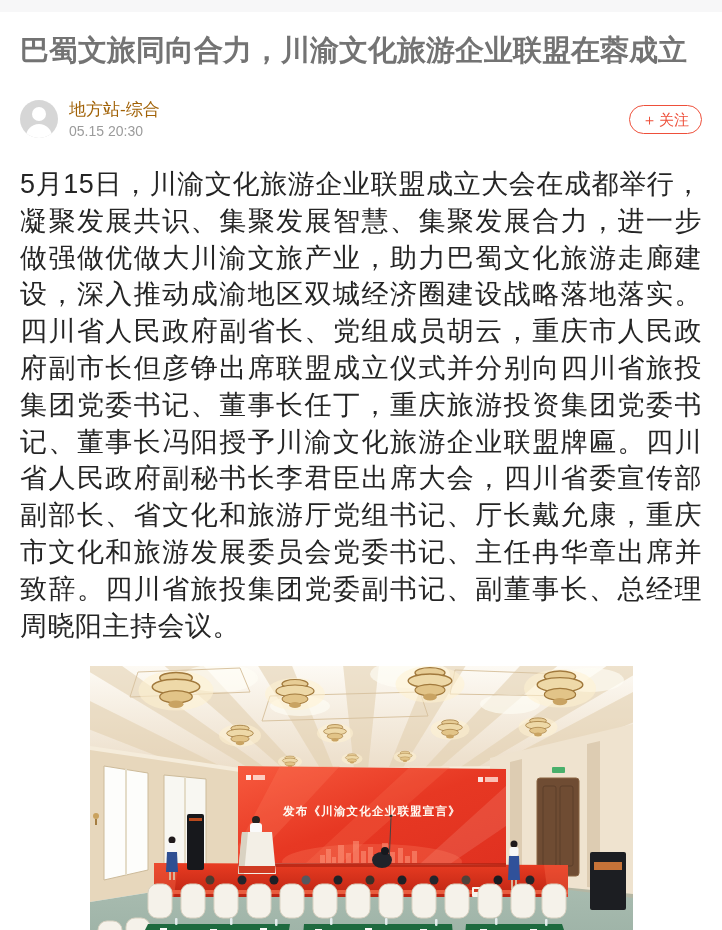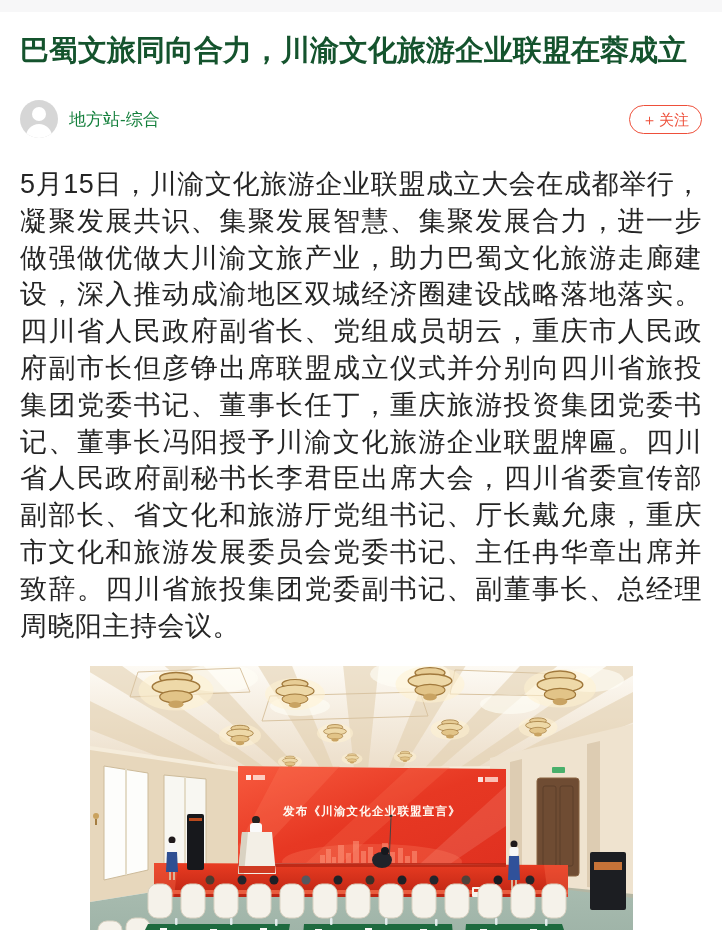--- a/index.html
+++ b/index.html
@@ -5,36 +5,36 @@
   html,body{margin:0;padding:0;}
   body{
     width:722px;height:930px;overflow:hidden;background:#ffffff;
     font-family:"Liberation Sans","DejaVu Sans",sans-serif;
     -webkit-font-smoothing:antialiased;
   }
   .topbar{height:12px;width:722px;background:#f7f7f8;}
   .page{padding:0 20px;}
   h1.title{
     margin:20px 0 0 0;
-    font-size:29px;line-height:36px;font-weight:700;color:#14532d;
+    font-size:29px;line-height:36px;font-weight:700;color:#737373;
     letter-spacing:0;
   }
   .author-row{
     margin-top:32px;display:flex;align-items:center;height:38px;
   }
   .avatar{
     width:38px;height:38px;border-radius:50%;background:#d6d6d6;
     position:relative;overflow:hidden;flex:none;cursor:pointer;
   }
   .av-head{position:absolute;left:50%;top:7px;transform:translateX(-50%);
     width:14px;height:14px;border-radius:50%;background:#ffffff;}
   .av-torso{position:absolute;left:50%;top:24px;transform:translateX(-50%);
     width:26px;height:18px;border-radius:13px 13px 0 0;background:#ffffff;}
   .author-meta{margin-left:11px;flex:1;}
-  .author-name{font-size:17px;color:#15803d;line-height:19px;cursor:pointer;}
+  .author-name{font-size:17px;color:#a16207;line-height:19px;cursor:pointer;}
   .author-date{font-size:14px;color:#9b9b9b;line-height:16px;margin-top:4px;}
   .follow{
     display:flex;align-items:center;justify-content:center;
     height:29px;padding:0 12px;background:#ffffff;
     border:1.5px solid #ee4f3a;border-radius:15px;
     color:#ee4f3a;font-size:15px;line-height:1;cursor:pointer;
     font-family:inherit;gap:2px;
   }
   .follow .plus{font-size:15px;}
   .body-text{
@@ -56,20 +56,21 @@
 
   <h1 class="title">巴蜀文旅同向合力，川渝文化旅游企业联盟在蓉成立</h1>
 
   <div class="author-row">
     <div class="avatar">
       <div class="av-head"></div>
       <div class="av-torso"></div>
     </div>
     <div class="author-meta">
       <div class="author-name">地方站-综合</div>
+      <div class="author-date">05.15 20:30</div>
     </div>
     <button class="follow">
       <span class="plus">＋</span>
       <span>关注</span>
     </button>
   </div>
 
   <p class="body-text">5月15日，川渝文化旅游企业联盟成立大会在成都举行，凝聚发展共识、集聚发展智慧、集聚发展合力，进一步做强做优做大川渝文旅产业，助力巴蜀文化旅游走廊建设，深入推动成渝地区双城经济圈建设战略落地落实。四川省人民政府副省长、党组成员胡云，重庆市人民政府副市长但彦铮出席联盟成立仪式并分别向四川省旅投集团党委书记、董事长任丁，重庆旅游投资集团党委书记、董事长冯阳授予川渝文化旅游企业联盟牌匾。四川省人民政府副秘书长李君臣出席大会，四川省委宣传部副部长、省文化和旅游厅党组书记、厅长戴允康，重庆市文化和旅游发展委员会党委书记、主任冉华章出席并致辞。四川省旅投集团党委副书记、副董事长、总经理周晓阳主持会议。</p>
 
   <figure class="photo">

